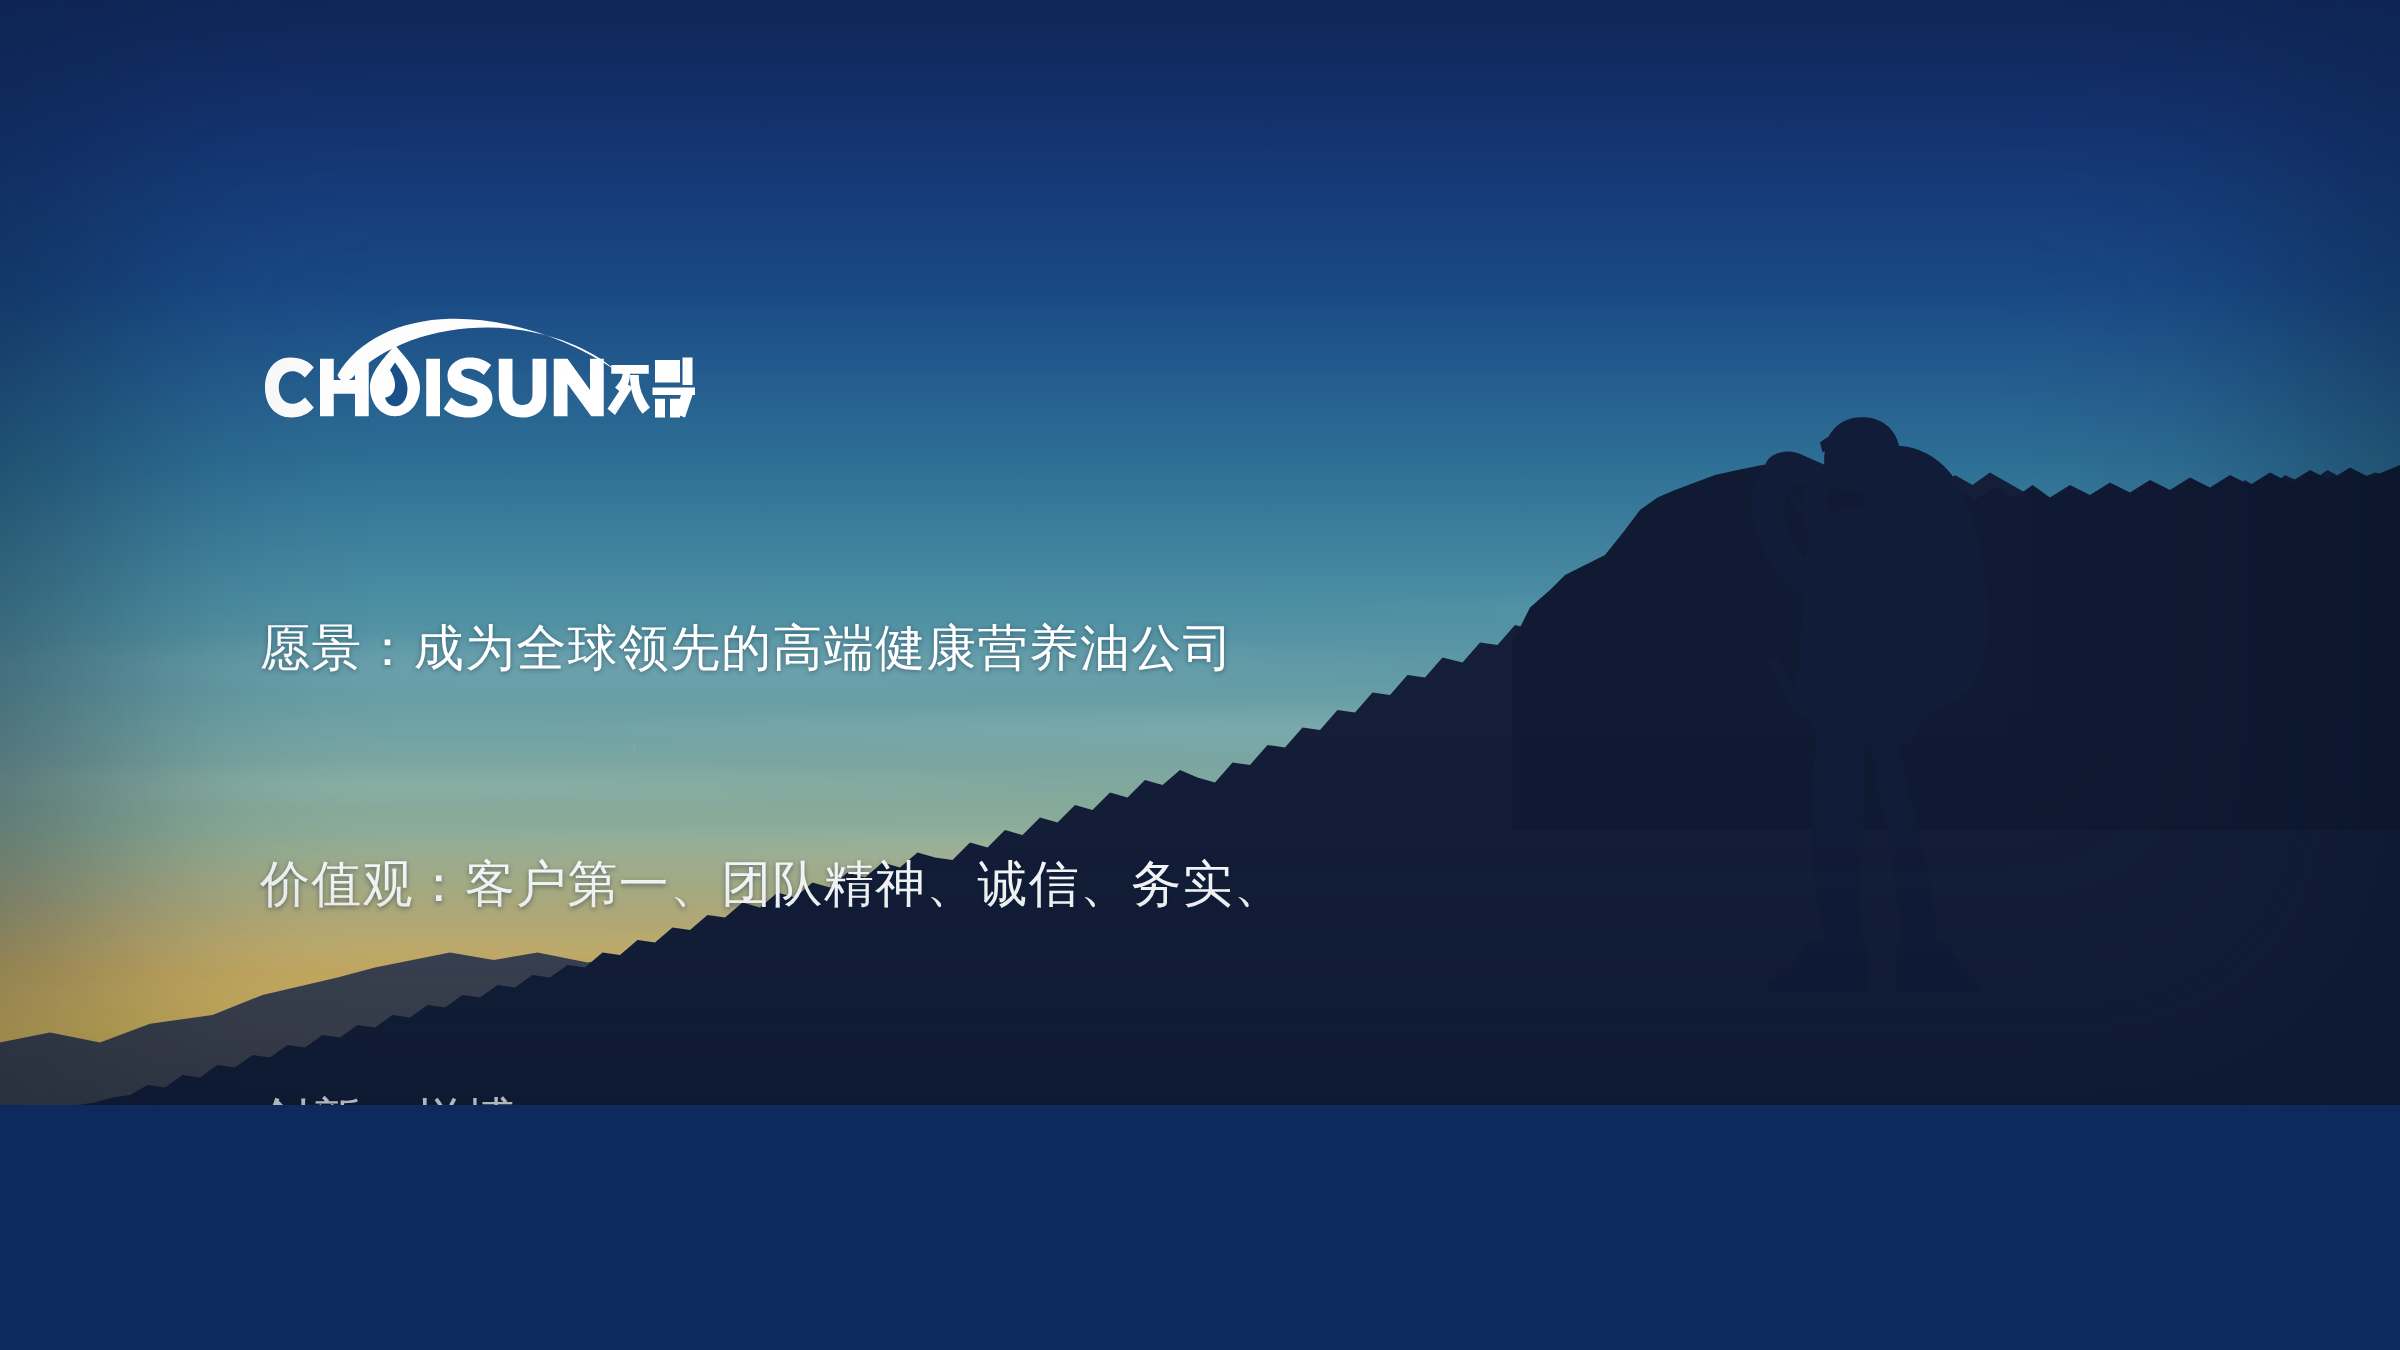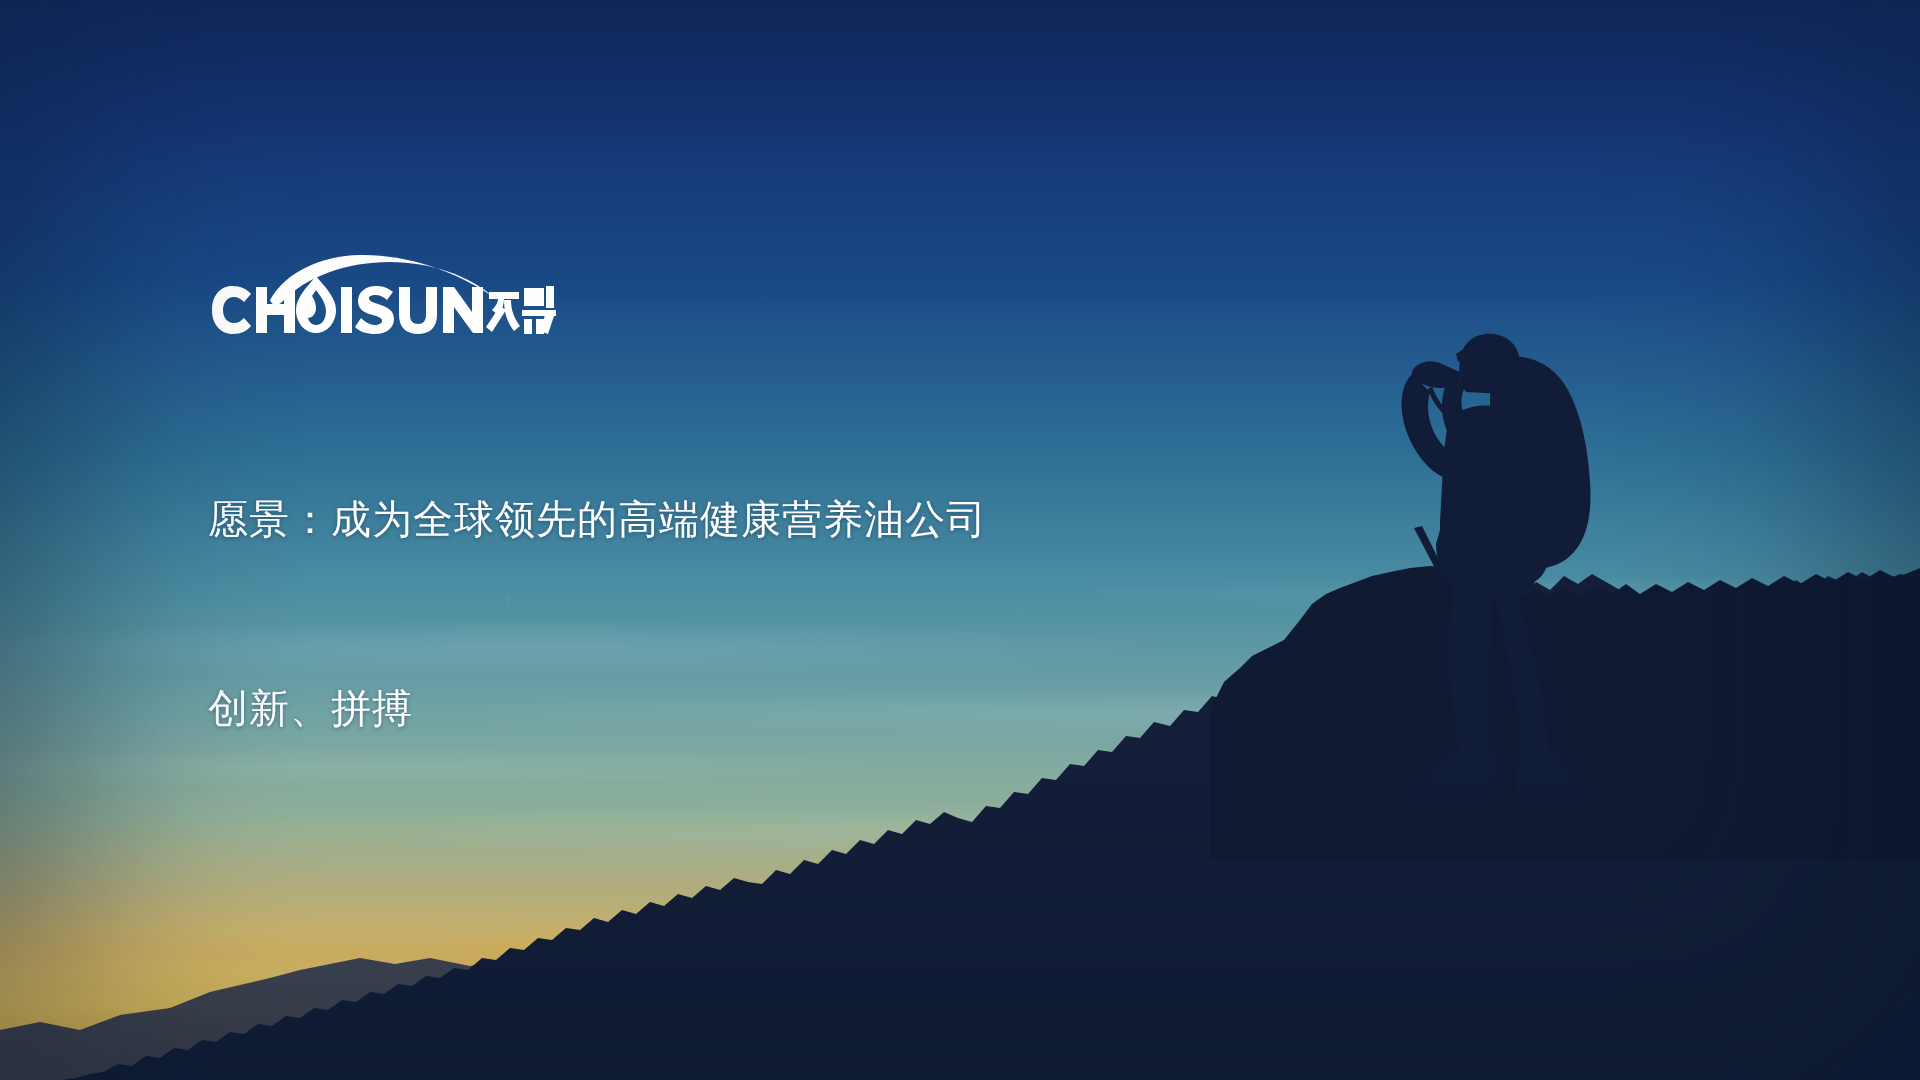--- a/index.html
+++ b/index.html
@@ -5,21 +5,21 @@
   * { margin:0; padding:0; box-sizing:border-box; }
   html, body {
     width:1920px; height:1080px;
     overflow:hidden;
     background:#0d2a5e;
     font-family:"Liberation Sans", sans-serif;
   }
 
   #stage {
     position:relative;
-    width:1920px; height:1080px;
+    width:1920px; height:884px;
     overflow:hidden;
   }
 
   
   .sky {
     position:absolute; inset:0;
     background:linear-gradient(
       to bottom,
       #15306f  0%,
       #173a7d  12%,
@@ -275,19 +275,20 @@
           <path d="M316,71 L324,71 L324,86 L316,86 Z"></path>
           <path d="M328,71 L336,71 L336,86 L328,86 Z"></path>
           <path d="M338,64 L346,68 L340,86 L332,83 Z"></path>
           <path d="M338,38 L346,38 L346,60 L338,60 Z"></path>
         </g>
       </svg>
     </div>
 
     <div class="cn-block">
       <span class="cn-line">愿景：成为全球领先的高端健康营养油公司</span>
+      <span class="cn-line">价值观：客户第一、团队精神、诚信、务实、</span>
       <span class="cn-line">创新、拼搏</span>
     </div>
 
   </div>
 
   <div class="vignette"></div>
 </div>
 
 </body></html>

